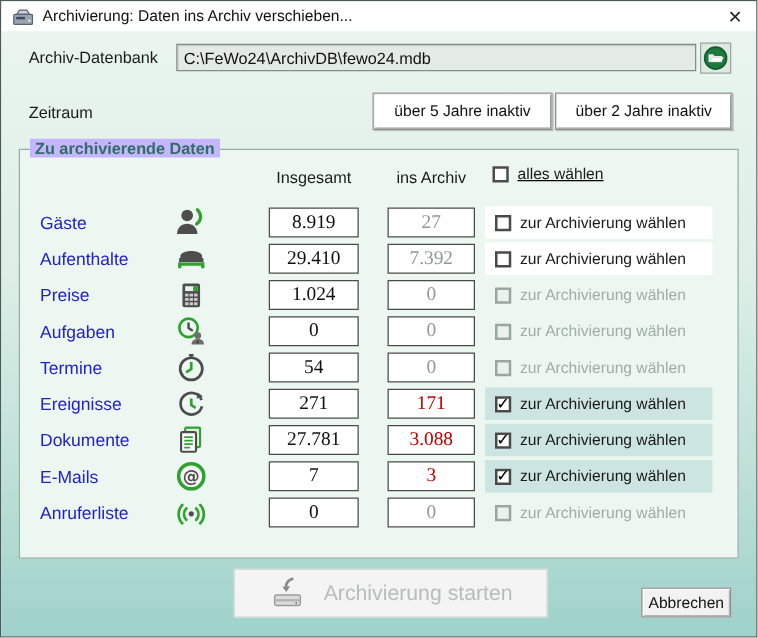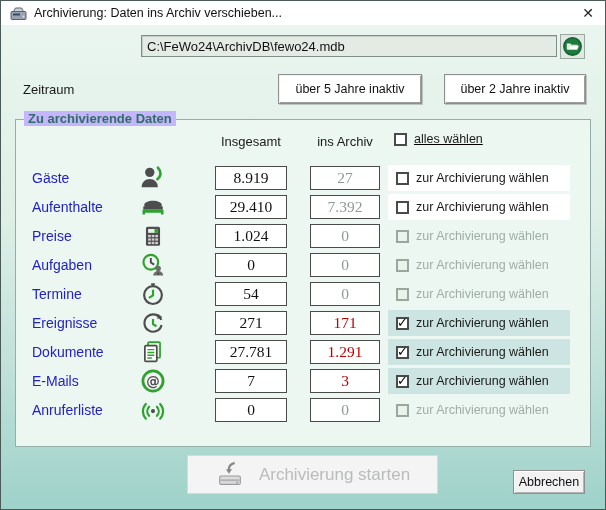--- a/index.html
+++ b/index.html
@@ -18,21 +18,21 @@
     font-family:"Liberation Sans","DejaVu Sans",sans-serif; font-size:13px; color:#111; padding:0 5px; }
   .db-btn { position:absolute; left:559px; top:9px; width:25px; height:25px; background:#dfe9e2;
     border:1px solid #9aa8a0; display:flex; align-items:center; justify-content:center; cursor:pointer; }
 
   .period-btn { position:absolute; top:49px; height:30px; background:#ffffff;
     border:1px solid #8f8f8f; box-shadow:inset 1px 1px 0 #f2f2f2, inset -1px -1px 0 #9c9c9c, 1px 1px 0 #b9c6c0;
     font-family:"Liberation Sans","DejaVu Sans",sans-serif; font-size:12.5px; color:#111; cursor:pointer; }
   .period-btn.selected { background:#def0e8; outline:1px dotted #4a4a4a; outline-offset:-5px;
     box-shadow:inset -1px -1px 0 #aebeb6; border:1px solid #7e8e86; }
   #pbtn0 { left:133px; width:150px; }
-  #pbtn1 { left:277px; width:144px; }
+  #pbtn1 { left:297px; width:144px; }
   #pbtn2 { left:443px; width:142px; }
 
   .groupbox { position:absolute; left:14px; top:94px; width:576px; height:328px;
     border:1px solid #93aea6; background:#edf7f1; }
   .legend { position:absolute; top:-9px; left:8px; padding:0 4px; background:#c4b5fd;
     font-size:13px; font-weight:bold; color:#2f6e65; }
   .colhead { position:absolute; top:14px; font-size:13px; color:#1a1a1a; text-align:center; }
   #head-total { left:199px; width:72px; }
   #head-archive { left:294px; width:70px; }
   .selectall { position:absolute; left:378px; top:12px; display:flex; align-items:center; gap:7px;text-decoration:underline; }
@@ -73,20 +73,21 @@
       <rect x="1" y="5.5" width="15" height="8" rx="1" fill="#9aa4b0" stroke="#5a6472" stroke-width="1"></rect>
       <rect x="3" y="7.5" width="7" height="2" fill="#3a4a66"></rect>
       <circle cx="13.5" cy="10.5" r="1" fill="#dce4ea"></circle>
     </svg>
     <span class="title-text">Archivierung: Daten ins Archiv verschieben...</span>
     <span class="close-btn">✕</span>
   </div>
 
   <div class="dialog-body">
 
+    <span class="lbl" style="left:22px; top:13px;">Archiv-Datenbank</span>
     <input class="db-field" readonly="" value="C:\FeWo24\ArchivDB\fewo24.mdb" style="">
     <span class="db-btn">
       <svg width="21" height="21" viewBox="0 0 24 24">
         <circle cx="12" cy="12" r="10" fill="#1d7a3d" stroke="#145c2e" stroke-width="1.5"></circle>
         <path d="M5.5 15.5V8.5h4.2l1.2 1.6h7v5.4z" fill="#e9efe9"></path>
         <path d="M6.5 15.5l2.3-4.2h10.5l-2.3 4.2z" fill="#ffffff" stroke="#b9c4bd" stroke-width="0.5"></path>
       </svg>
     </span>
 
     <span class="lbl" style="left:22px; top:57px;">Zeitraum</span>
@@ -220,21 +221,21 @@
       <div class="grow state-checked" style="top:218px;">
         <span class="rlabel">Dokumente</span>
         <span class="ricon">
           <svg viewBox="0 0 24 24" width="26" height="26">
             <rect x="7.5" y="2.8" width="11" height="14.5" rx="1" fill="#dff0df" stroke="#2fa12f" stroke-width="1.6"></rect>
             <rect x="4.5" y="6.2" width="11" height="14.5" rx="1" fill="#ffffff" stroke="#4d4d4d" stroke-width="1.6"></rect>
             <path d="M6.8 9.8h6.4M6.8 12.4h6.4M6.8 15h6.4M6.8 17.6h4.2" stroke="#2fa12f" stroke-width="1.3"></path>
           </svg>
         </span>
         <span class="nbox total">27.781</span>
-        <span class="nbox archive">1.291</span>
+        <span class="nbox archive">3.088</span>
         <span class="strip">
           <span class="cb"></span>
           <span class="cblabel">zur Archivierung wählen</span>
         </span>
       </div>
 
       <div class="grow state-checked" style="top:247px;">
         <span class="rlabel">E-Mails</span>
         <span class="ricon">
           <svg viewBox="0 0 24 24" width="26" height="26">

